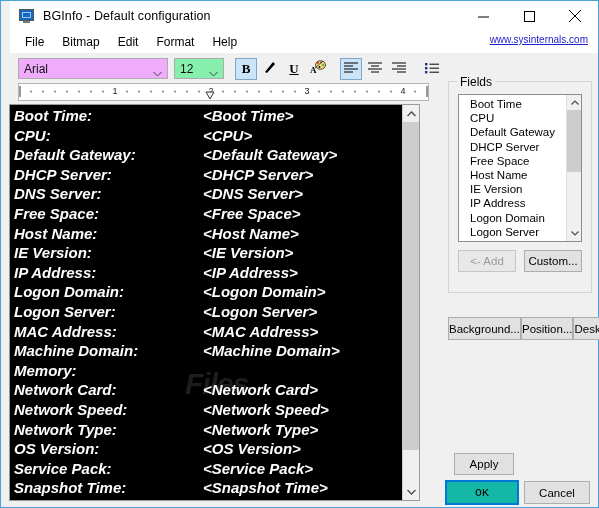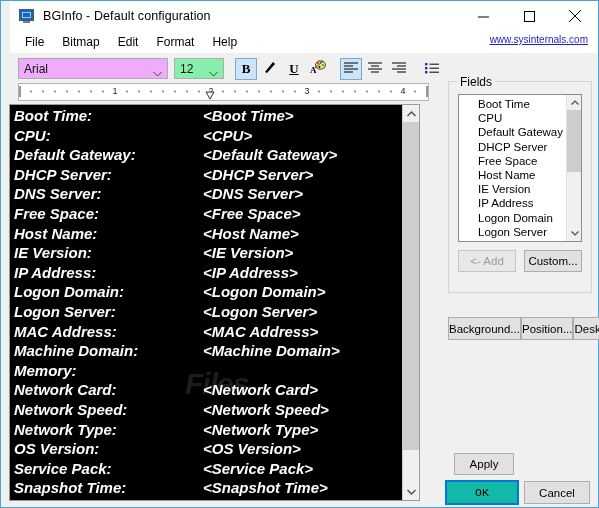--- a/index.html
+++ b/index.html
@@ -134,21 +134,21 @@
     padding:12px 9px 10px 9px;box-sizing:border-box;width:144px;height:212px;
   }
   .group-title{
     position:absolute;left:8px;top:-7px;background:#f0f0f0;padding:0 3px;
     font-size:12px;color:#000;
   }
   .listbox{
     position:relative;width:124px;height:148px;background:#fff;
     border:1px solid #8c8c8c;box-sizing:border-box;overflow:hidden;
   }
-  .lb-items{position:absolute;left:16px;top:0;right:16px;padding:2px 0 0 3px;}
+  .lb-items{position:absolute;left:8px;top:0;right:16px;padding:2px 0 0 3px;}
   .lb-item{font-size:11.5px;color:#000;line-height:14.2px;white-space:nowrap;}
   .lb-scroll{
     position:absolute;right:0;top:0;width:15px;height:100%;background:#f0f0f0;
     border-left:1px solid #e0e0e0;box-sizing:border-box;
   }
   .lb-arrow{width:15px;height:15px;display:flex;align-items:center;justify-content:center;}
   .lb-arrow.bottom{position:absolute;bottom:0;left:0;}
   .lb-thumb{position:absolute;left:0;top:15px;width:15px;height:62px;background:#cdcdcd;}
 
   .btnrow{display:flex;margin-top:8px;width:124px;justify-content:space-between;}

